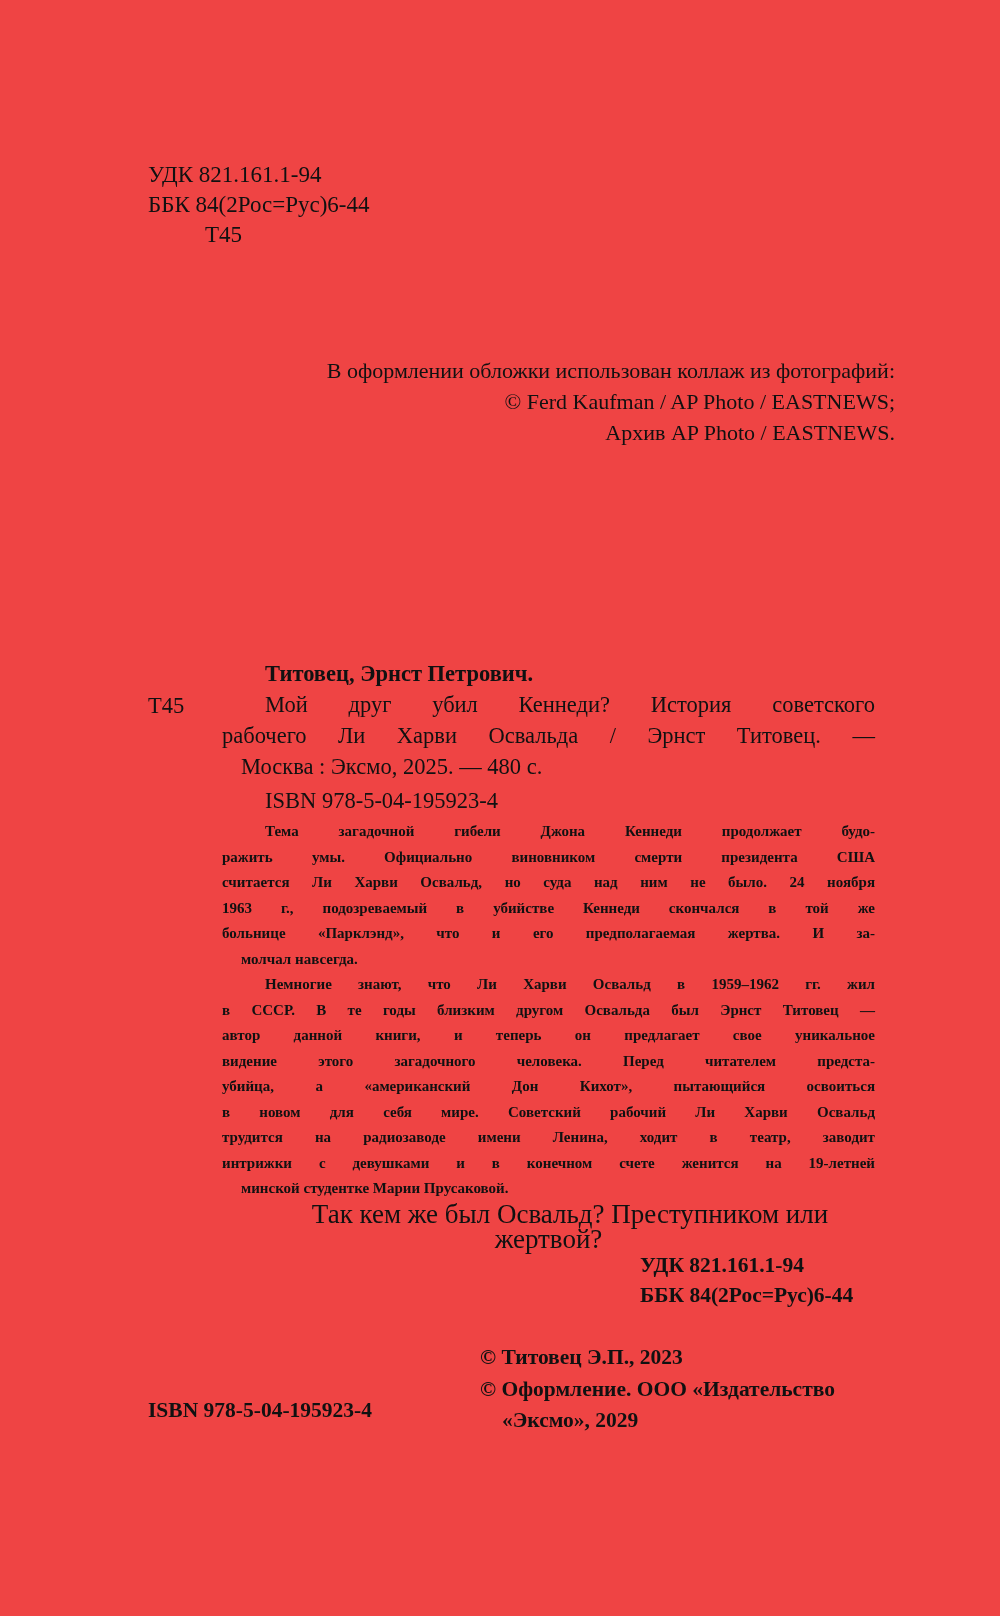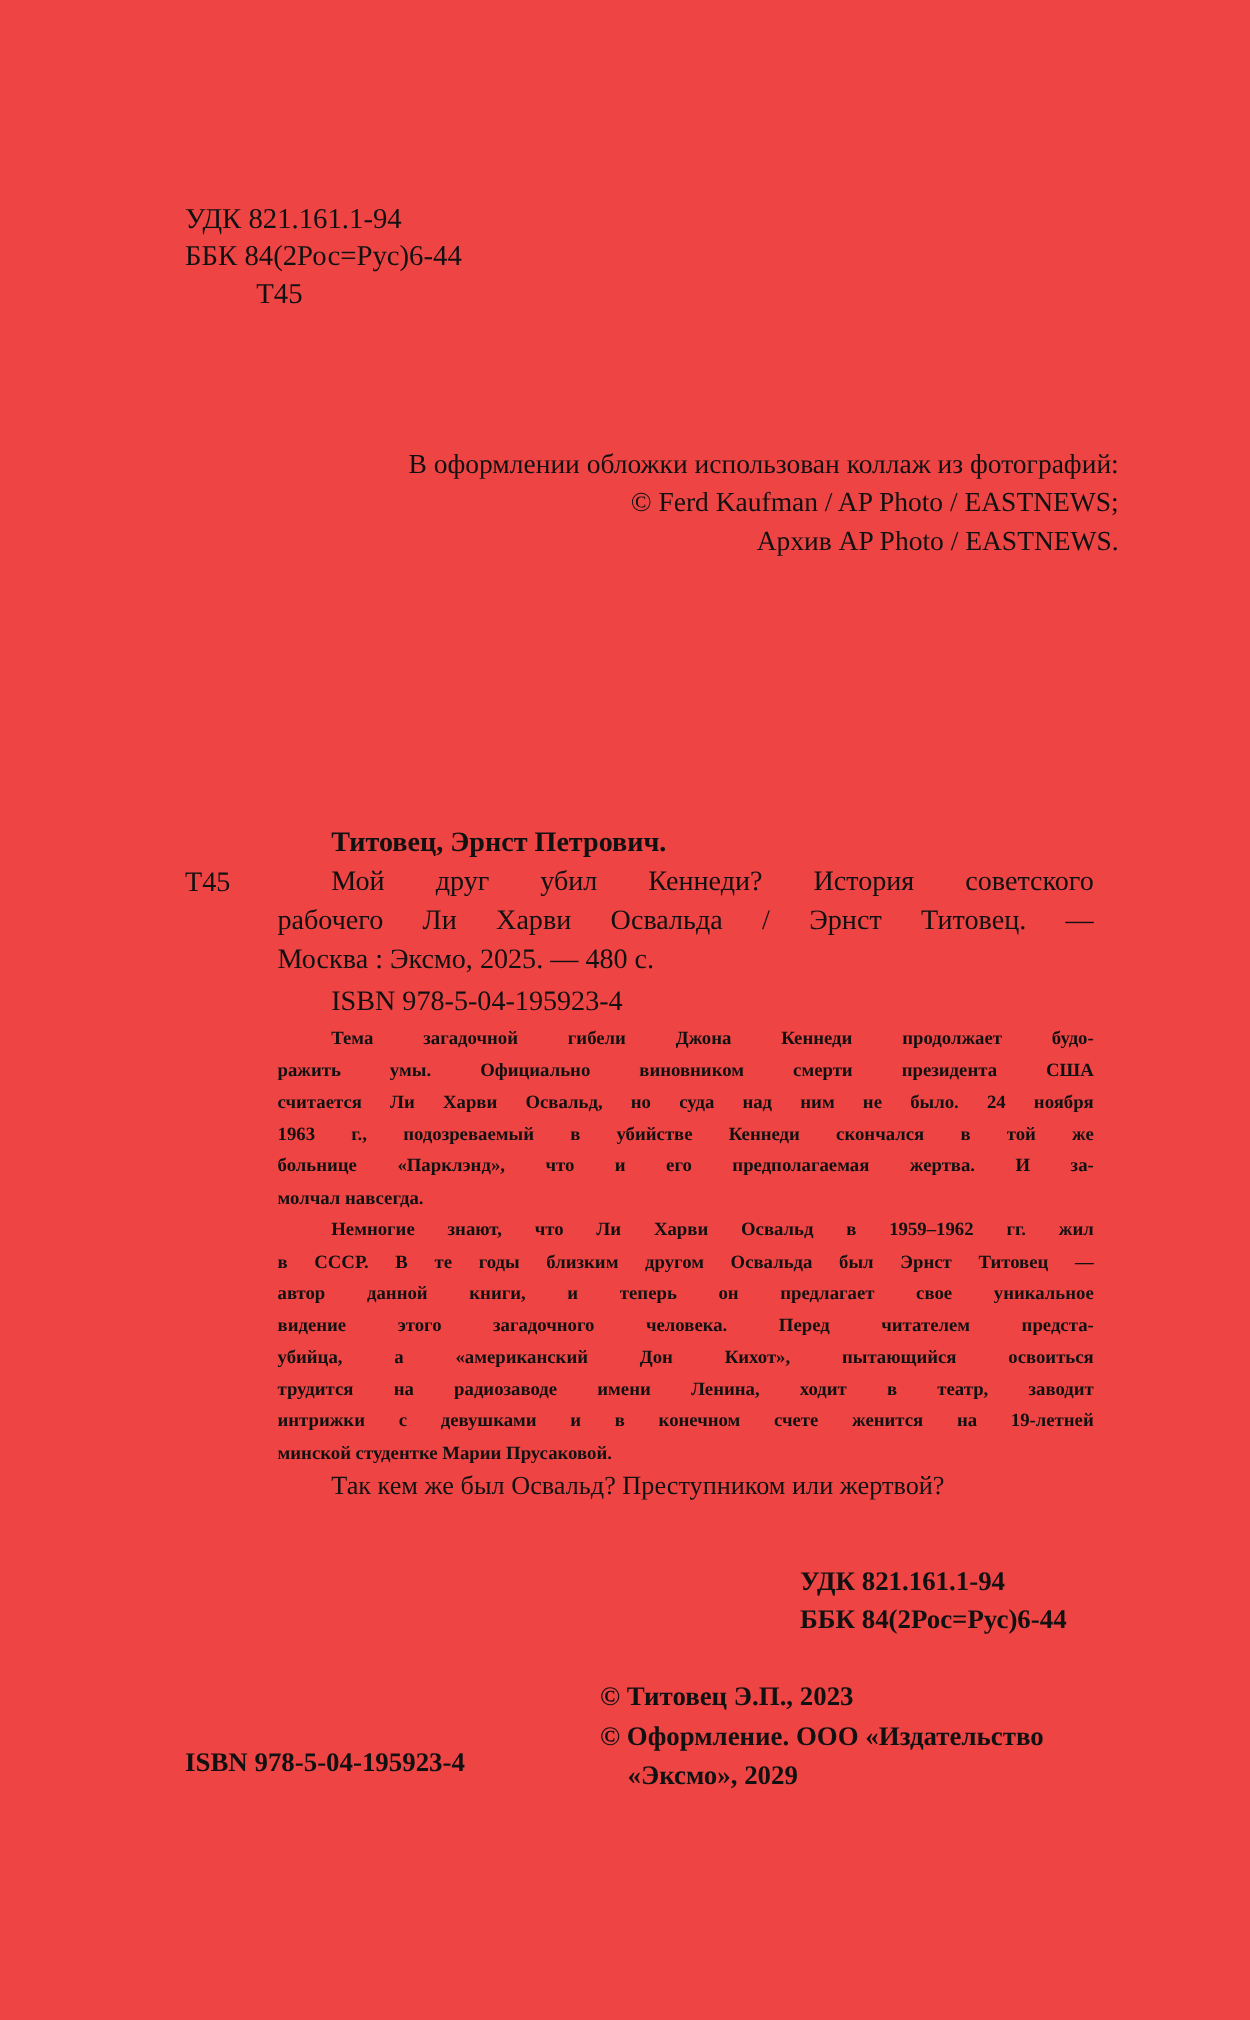--- a/index.html
+++ b/index.html
@@ -67,32 +67,34 @@
   .card .isbn {
     text-indent: 43px;
     margin: 3px 0 3px 0;
   }
   .card .annotation {
     font-size: 15px;
     line-height: 25.5px;
     font-weight: bold;
   }
   .card .closing {
-    font-size: 21px;
+    font-size: 27px;
     line-height: 25.5px;
     text-indent: 43px;
+    text-align: center;
   }
 
   
   .jline {
     text-align: justify;
     text-align-last: justify;
   }
   .jline.jlast {
     text-align-last: left;
+    margin-left: 19px;
   }
   .findent {
     text-indent: 43px;
   }
 
   
   .class-block {
     position: absolute;
     left: 640px;
     top: 1250px;
@@ -159,20 +161,21 @@
         <div class="jline">1963 г., подозреваемый в убийстве Кеннеди скончался в той же</div>
         <div class="jline">больнице «Парклэнд», что и его предполагаемая жертва. И за-</div>
         <div class="jline jlast">молчал навсегда.</div>
       </div>
     <div class="annotation">
         <div class="jline findent">Немногие знают, что Ли Харви Освальд в 1959–1962 гг. жил</div>
         <div class="jline">в СССР. В те годы близким другом Освальда был Эрнст Титовец —</div>
         <div class="jline">автор данной книги, и теперь он предлагает свое уникальное</div>
         <div class="jline">видение этого загадочного человека. Перед читателем предста-</div>
         <div class="jline">убийца, а «американский Дон Кихот», пытающийся освоиться</div>
+        <div class="jline">в новом для себя мире. Советский рабочий Ли Харви Освальд</div>
         <div class="jline">трудится на радиозаводе имени Ленина, ходит в театр, заводит</div>
         <div class="jline">интрижки с девушками и в конечном счете женится на 19-летней</div>
         <div class="jline jlast">минской студентке Марии Прусаковой.</div>
       </div>
     <div class="closing">Так кем же был Освальд? Преступником или жертвой?</div>
   </div>
 
   <div class="class-block">
     <div>УДК 821.161.1-94</div>
     <div>ББК 84(2Рос=Рус)6-44</div>

